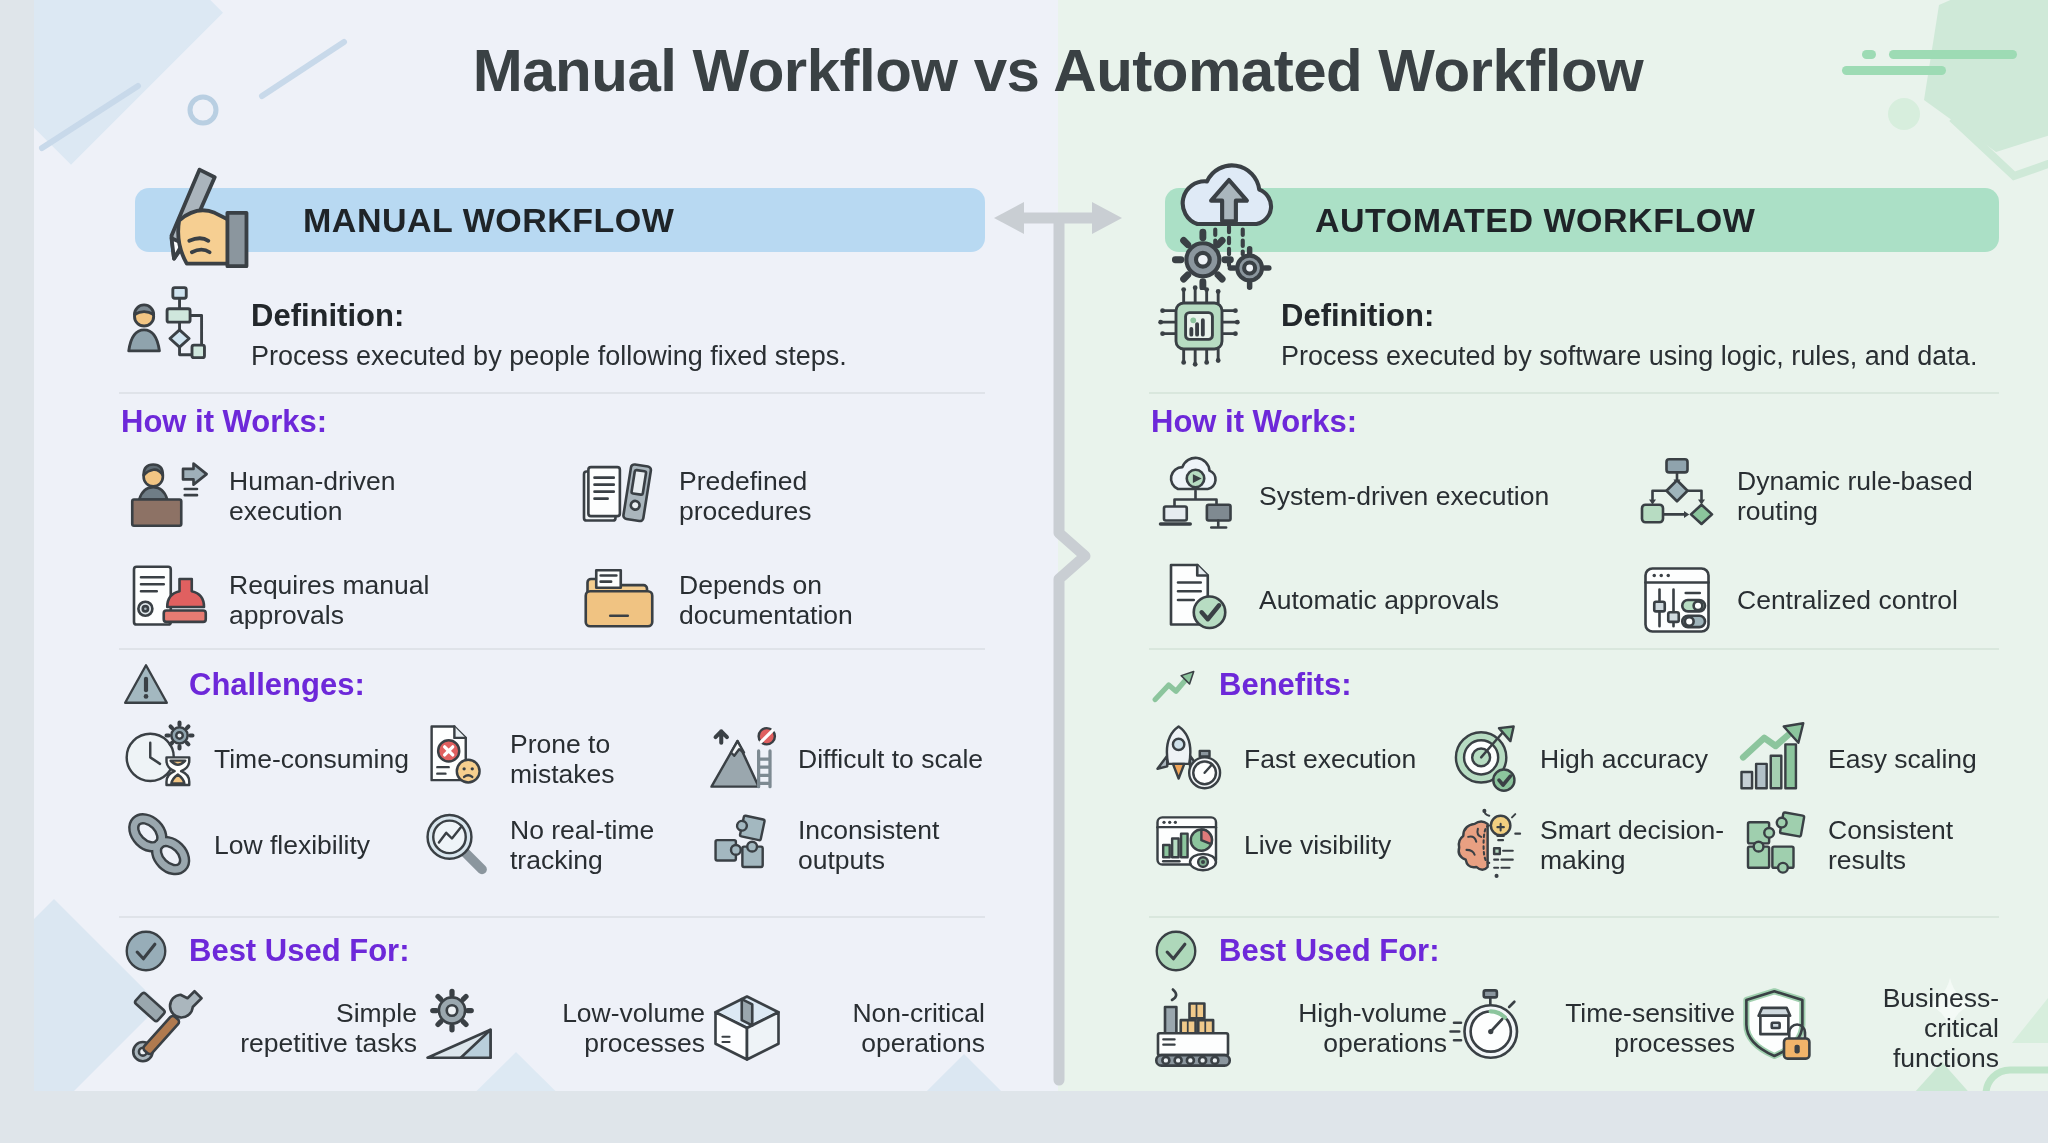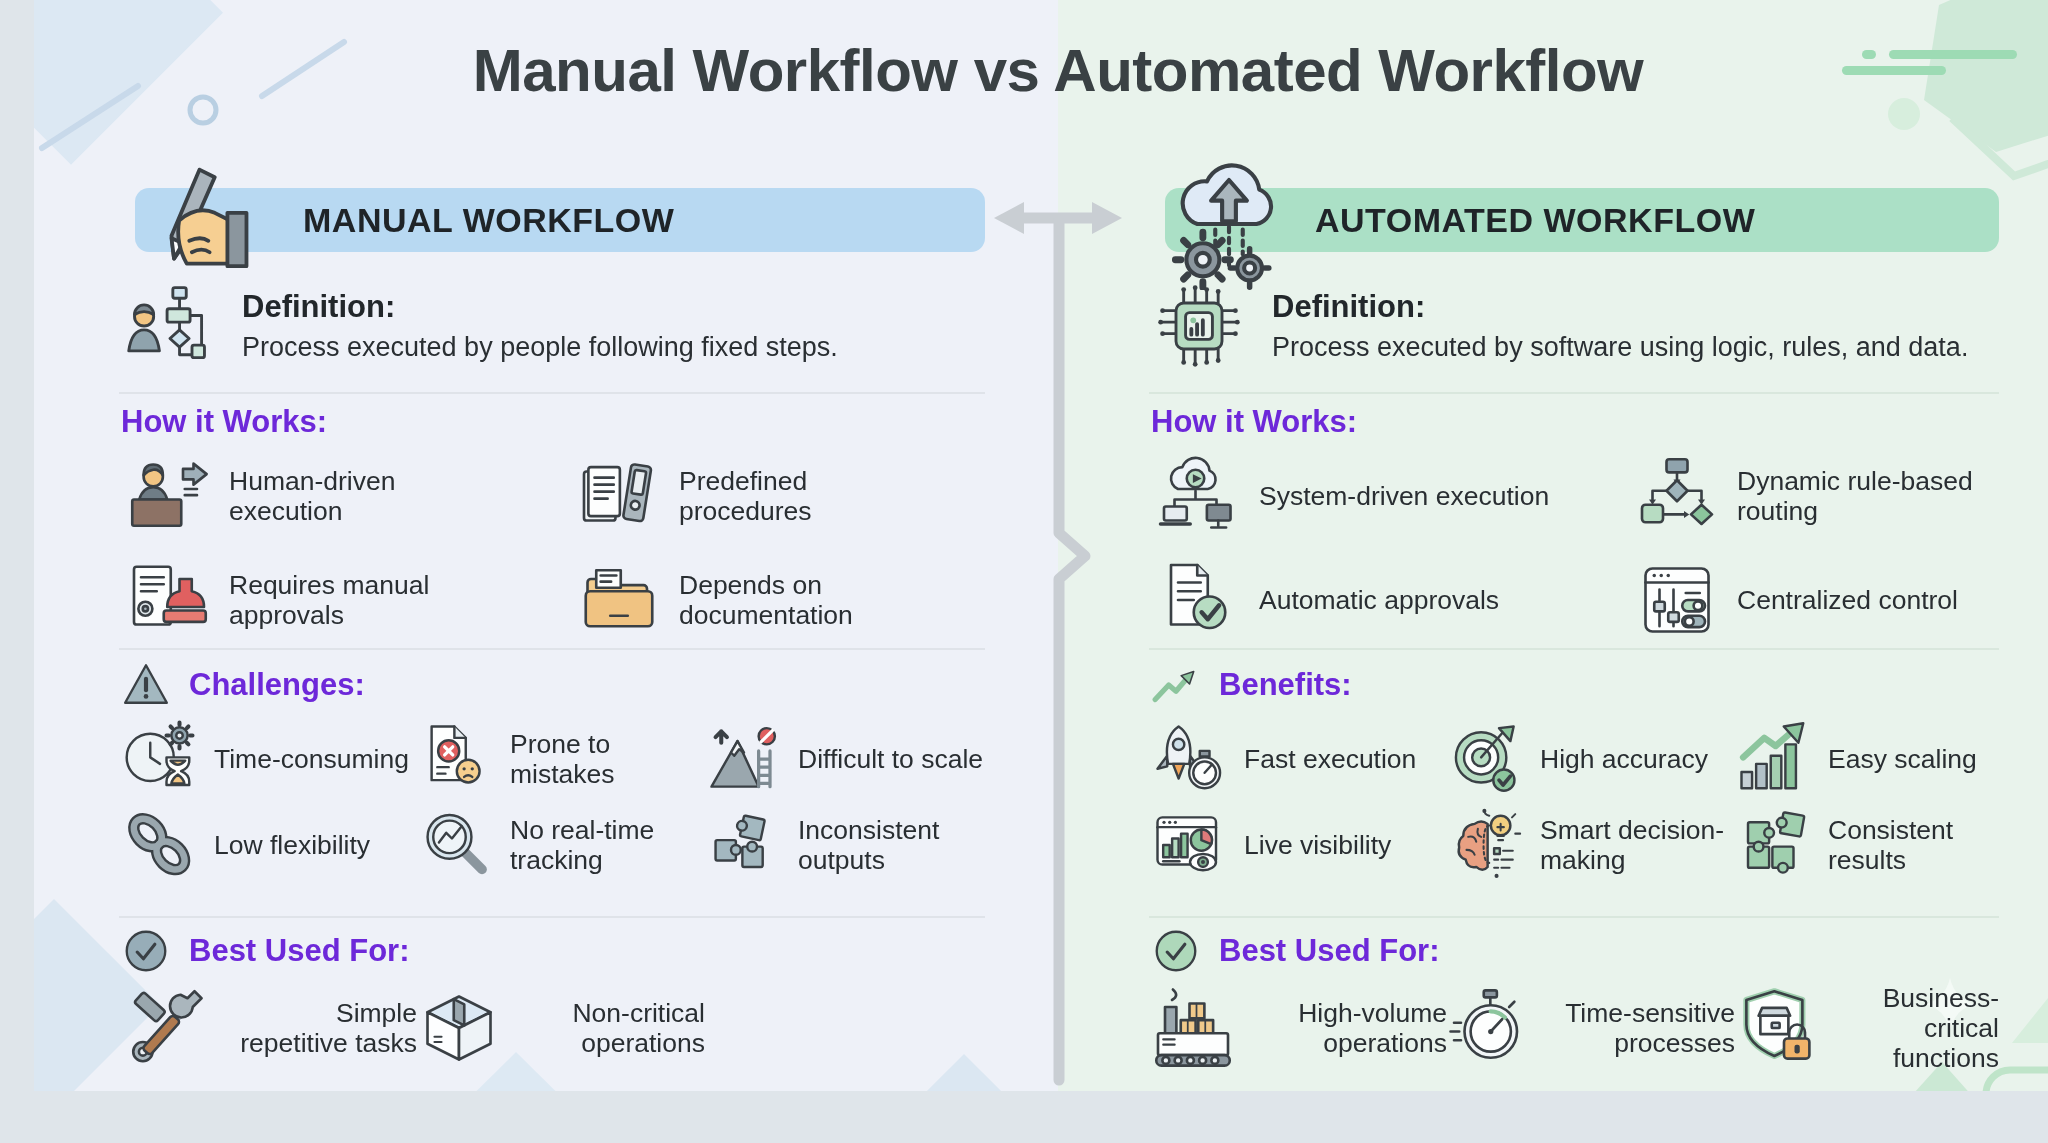--- a/index.html
+++ b/index.html
@@ -11,21 +11,21 @@
   .col{position:absolute;top:0;height:1143px;z-index:1;}
   #col-manual{left:85px;width:866px;}
   #col-auto{left:1115px;width:850px;}
   .pill{position:absolute;top:188px;left:16px;right:0;height:64px;border-radius:14px;
         display:flex;align-items:center;font-size:34px;font-weight:bold;color:#1f2428;
         letter-spacing:0.5px;}
   #col-manual .pill{background:#b8d9f2;padding-left:168px;}
   #col-auto .pill{background:#abe0c6;padding-left:150px;}
   .pill-icon{position:absolute;left:6px;top:-26px;width:122px;height:122px;}
   #col-auto .pill-icon{top:-30px;width:132px;height:132px;left:-2px;}
-  .def{position:absolute;top:280px;left:4px;right:0;display:flex;gap:27px;align-items:center;}
+  .def{position:absolute;top:280px;left:4px;right:0;display:flex;gap:36px;align-items:flex-end;}
   .def .icon{width:92px;height:92px;flex:none;}
   .def-title{font-size:31px;font-weight:bold;color:#22272b;}
   .def-text{font-size:27px;margin-top:7px;}
   .hr{position:absolute;left:0;right:0;border-top:2px solid #dfe3e9;}
   #col-auto .hr{border-color:#d9e7dd;}
   .hr1{top:392px}.hr2{top:648px}.hr3{top:916px}
   .sec-head{position:absolute;left:2px;display:flex;align-items:center;gap:18px;
             font-size:31px;font-weight:bold;color:#6d28d9;}
   .sec-head .icon{width:50px;height:50px;flex:none;}
   .head-how{top:404px;}.head-ch{top:660px;}.head-best{top:926px;}
@@ -314,20 +314,34 @@
             <path d="M74 26 L30 70" stroke="#aab6bd" stroke-width="9"></path>
             <path d="M68 10 a13 13 0 1 0 14 14 l10 -10 -8 -8 -8 8 z" fill="#aab6bd"></path>
             <circle cx="25" cy="75" r="11" fill="#aab6bd"></circle>
               <circle cx="25" cy="75" r="4.5" fill="#eef2f5"></circle>
             <rect x="40" y="30" width="12" height="52" rx="4" fill="#b07a4f" transform="rotate(42 46 56)"></rect>
             <rect x="16" y="16" width="34" height="16" rx="3" fill="#9aa7ae" transform="rotate(42 33 24)"></rect>
           </g>
         </svg>
         <span class="lbl">Simple repetitive tasks</span>
       </div>
+      <div class="item">
+        <svg class="icon" viewBox="0 0 96 96">
+          <g class="s">
+            <g stroke-width="6">
+                <path d="M40 10 v-4 M40 46 v4 M22 28 h-4 M58 28 h4 M27 15 l-3 -3 M53 41 l3 3 M27 41 l-3 3 M53 15 l3 -3" fill="none"></path>
+              </g>
+            <circle cx="40" cy="28" r="15" fill="#9aa7ae"></circle>
+              <circle cx="40" cy="28" r="6" fill="#eef2f5"></circle>
+            <polygon points="12,82 84,82 84,50" fill="#dce6ec"></polygon>
+            <polygon points="50,82 84,82 84,50" fill="#b9cfdb"></polygon>
+          </g>
+        </svg>
+        <span class="lbl">Low-volume processes</span>
+      </div>
       <div class="item c3">
         <svg class="icon" viewBox="0 0 96 96">
           <g class="s">
             <polygon points="48,12 84,30 48,48 12,30" fill="#dce9f4"></polygon>
             <polygon points="12,30 48,48 48,84 12,66" fill="#fdfeff"></polygon>
             <polygon points="84,30 48,48 48,84 84,66" fill="#eef3f7"></polygon>
             <polygon points="42,15 54,21 54,45 42,39" fill="#9aa7ae"></polygon>
             <path d="M20 58 h8 M20 64 h8" stroke-width="2.5" fill="none"></path>
           </g>
         </svg>

